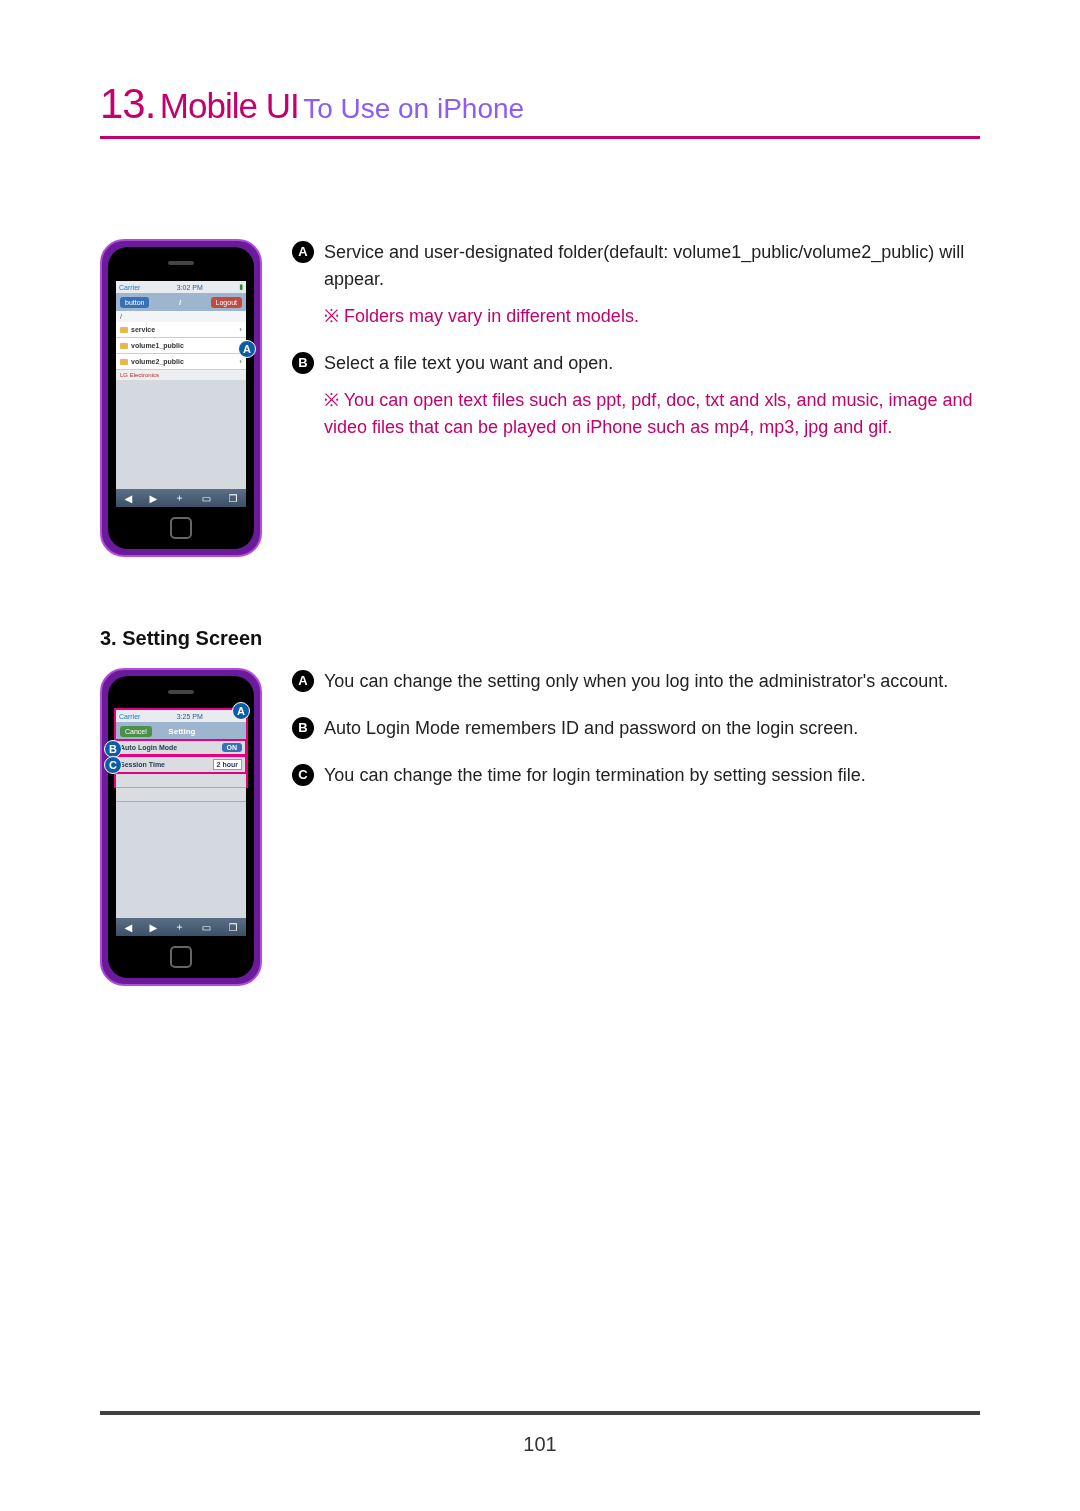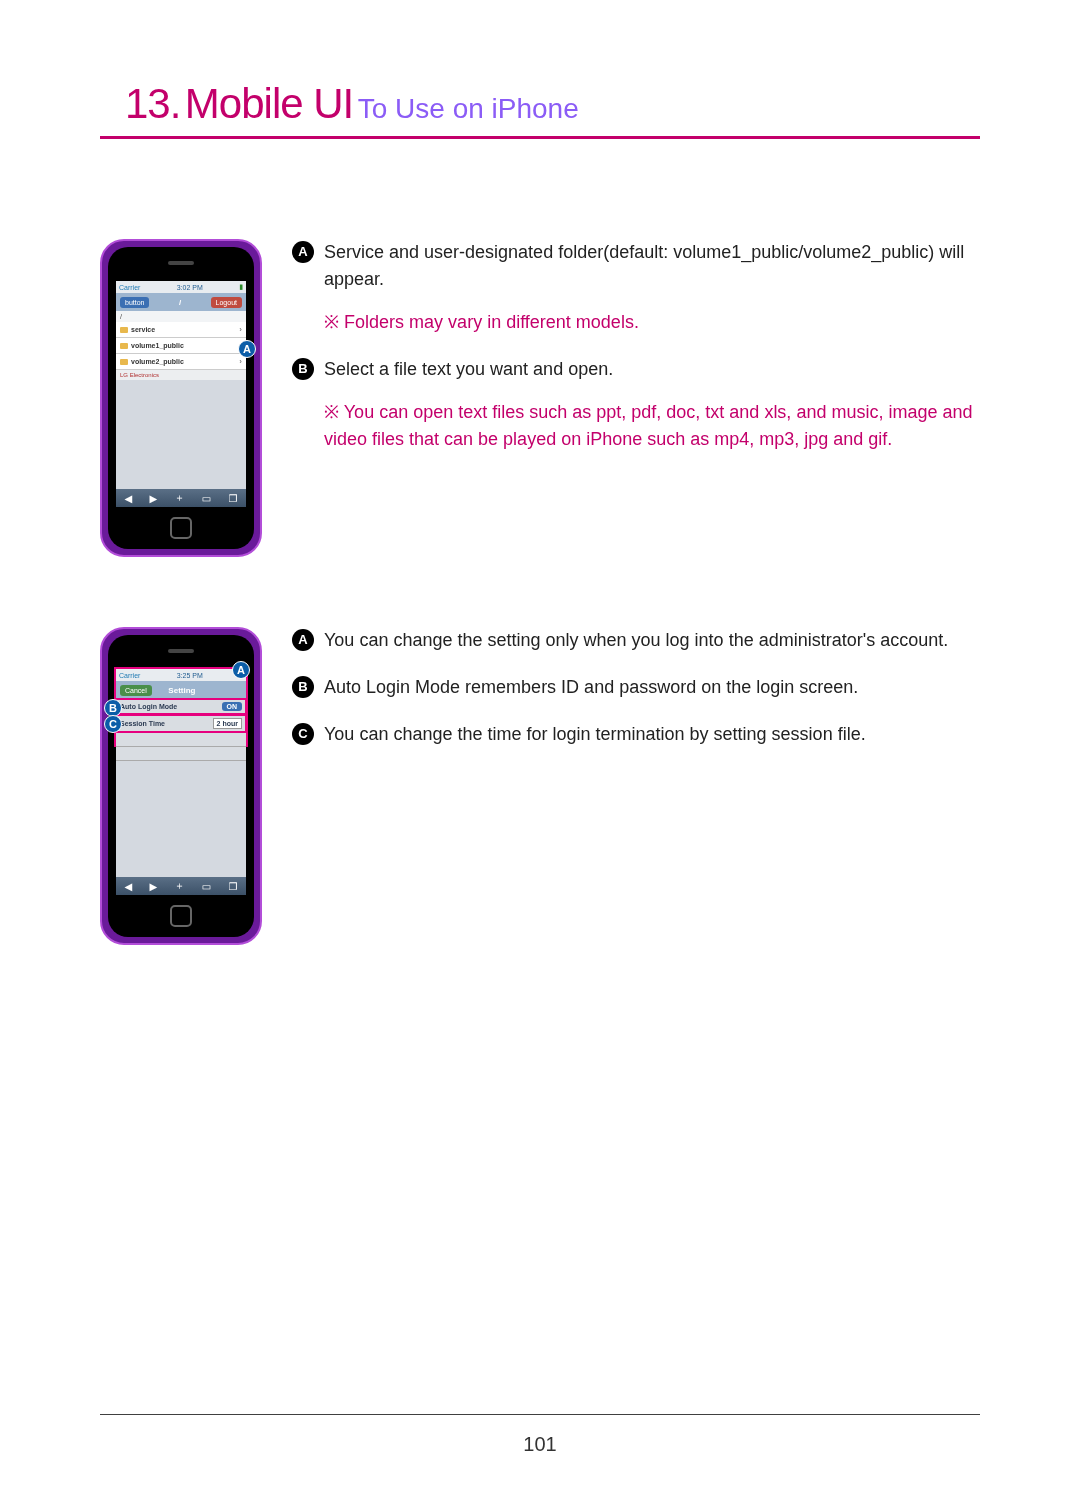--- a/index.html
+++ b/index.html
@@ -15,24 +15,23 @@
   .chapter-title {
     border-bottom: 3px solid #c3006b;
     padding-bottom: 8px;
     margin-bottom: 100px;
   }
   .chapter-num {
     font-size: 42px;
     font-weight: 300;
     color: #c3006b;
     letter-spacing: -1px;
-    margin-left: 25px;
   }
   .chapter-main {
-    font-size: 42px;
+    font-size: 35px;
     font-weight: 400;
     color: #c3006b;
     letter-spacing: -1px;
   }
   .chapter-sub {
     font-size: 28px;
     font-weight: 300;
     color: #8b5cf6;
   }
   .section-heading {
@@ -238,29 +237,29 @@
     display: flex;
     align-items: center;
     justify-content: center;
     flex-shrink: 0;
     margin-top: 2px;
   }
   .desc-text { flex: 1; }
   .note {
     color: #c3006b;
     display: block;
-    margin-top: 16px;
+    margin-top: 10px;
   }
   .note-marker { color: #c3006b; font-weight: normal; }
   .page-footer {
     position: absolute;
     bottom: 55px;
     left: 100px;
     right: 100px;
-    border-top: 1px solid #404040;
+    border-top: 4px solid #404040;
     text-align: center;
     padding-top: 18px;
   }
   .page-num {
     font-size: 20px;
     color: #333;
   }
 </style>
 </head>
 <body>
@@ -337,20 +336,21 @@
         <div class="desc-text">
           <span>Select a file text you want and open.</span>
           <span class="note"><span class="note-marker">※</span> <span>You can open text files such as ppt, pdf, doc, txt and xls, and music, image and video files that can be played on iPhone such as mp4, mp3, jpg and gif.</span></span>
         </div>
       </div>
     </div>
   </div>
 </div>
 
 <div class="section">
+  <div class="section-heading">3. Setting Screen</div>
   <div class="section-body">
 
     <div class="phone">
       <div class="phone-inner">
         <div class="speaker"></div>
         <div class="screen" style="position:absolute;">
           <div class="highlight-box" style="top:-2px; left:-2px; right:-2px; height:80px;"></div>
           <div class="callout-marker" style="right:-4px; top:-8px;">A</div>
           <div class="status-bar">
             <span class="left">Carrier</span>

